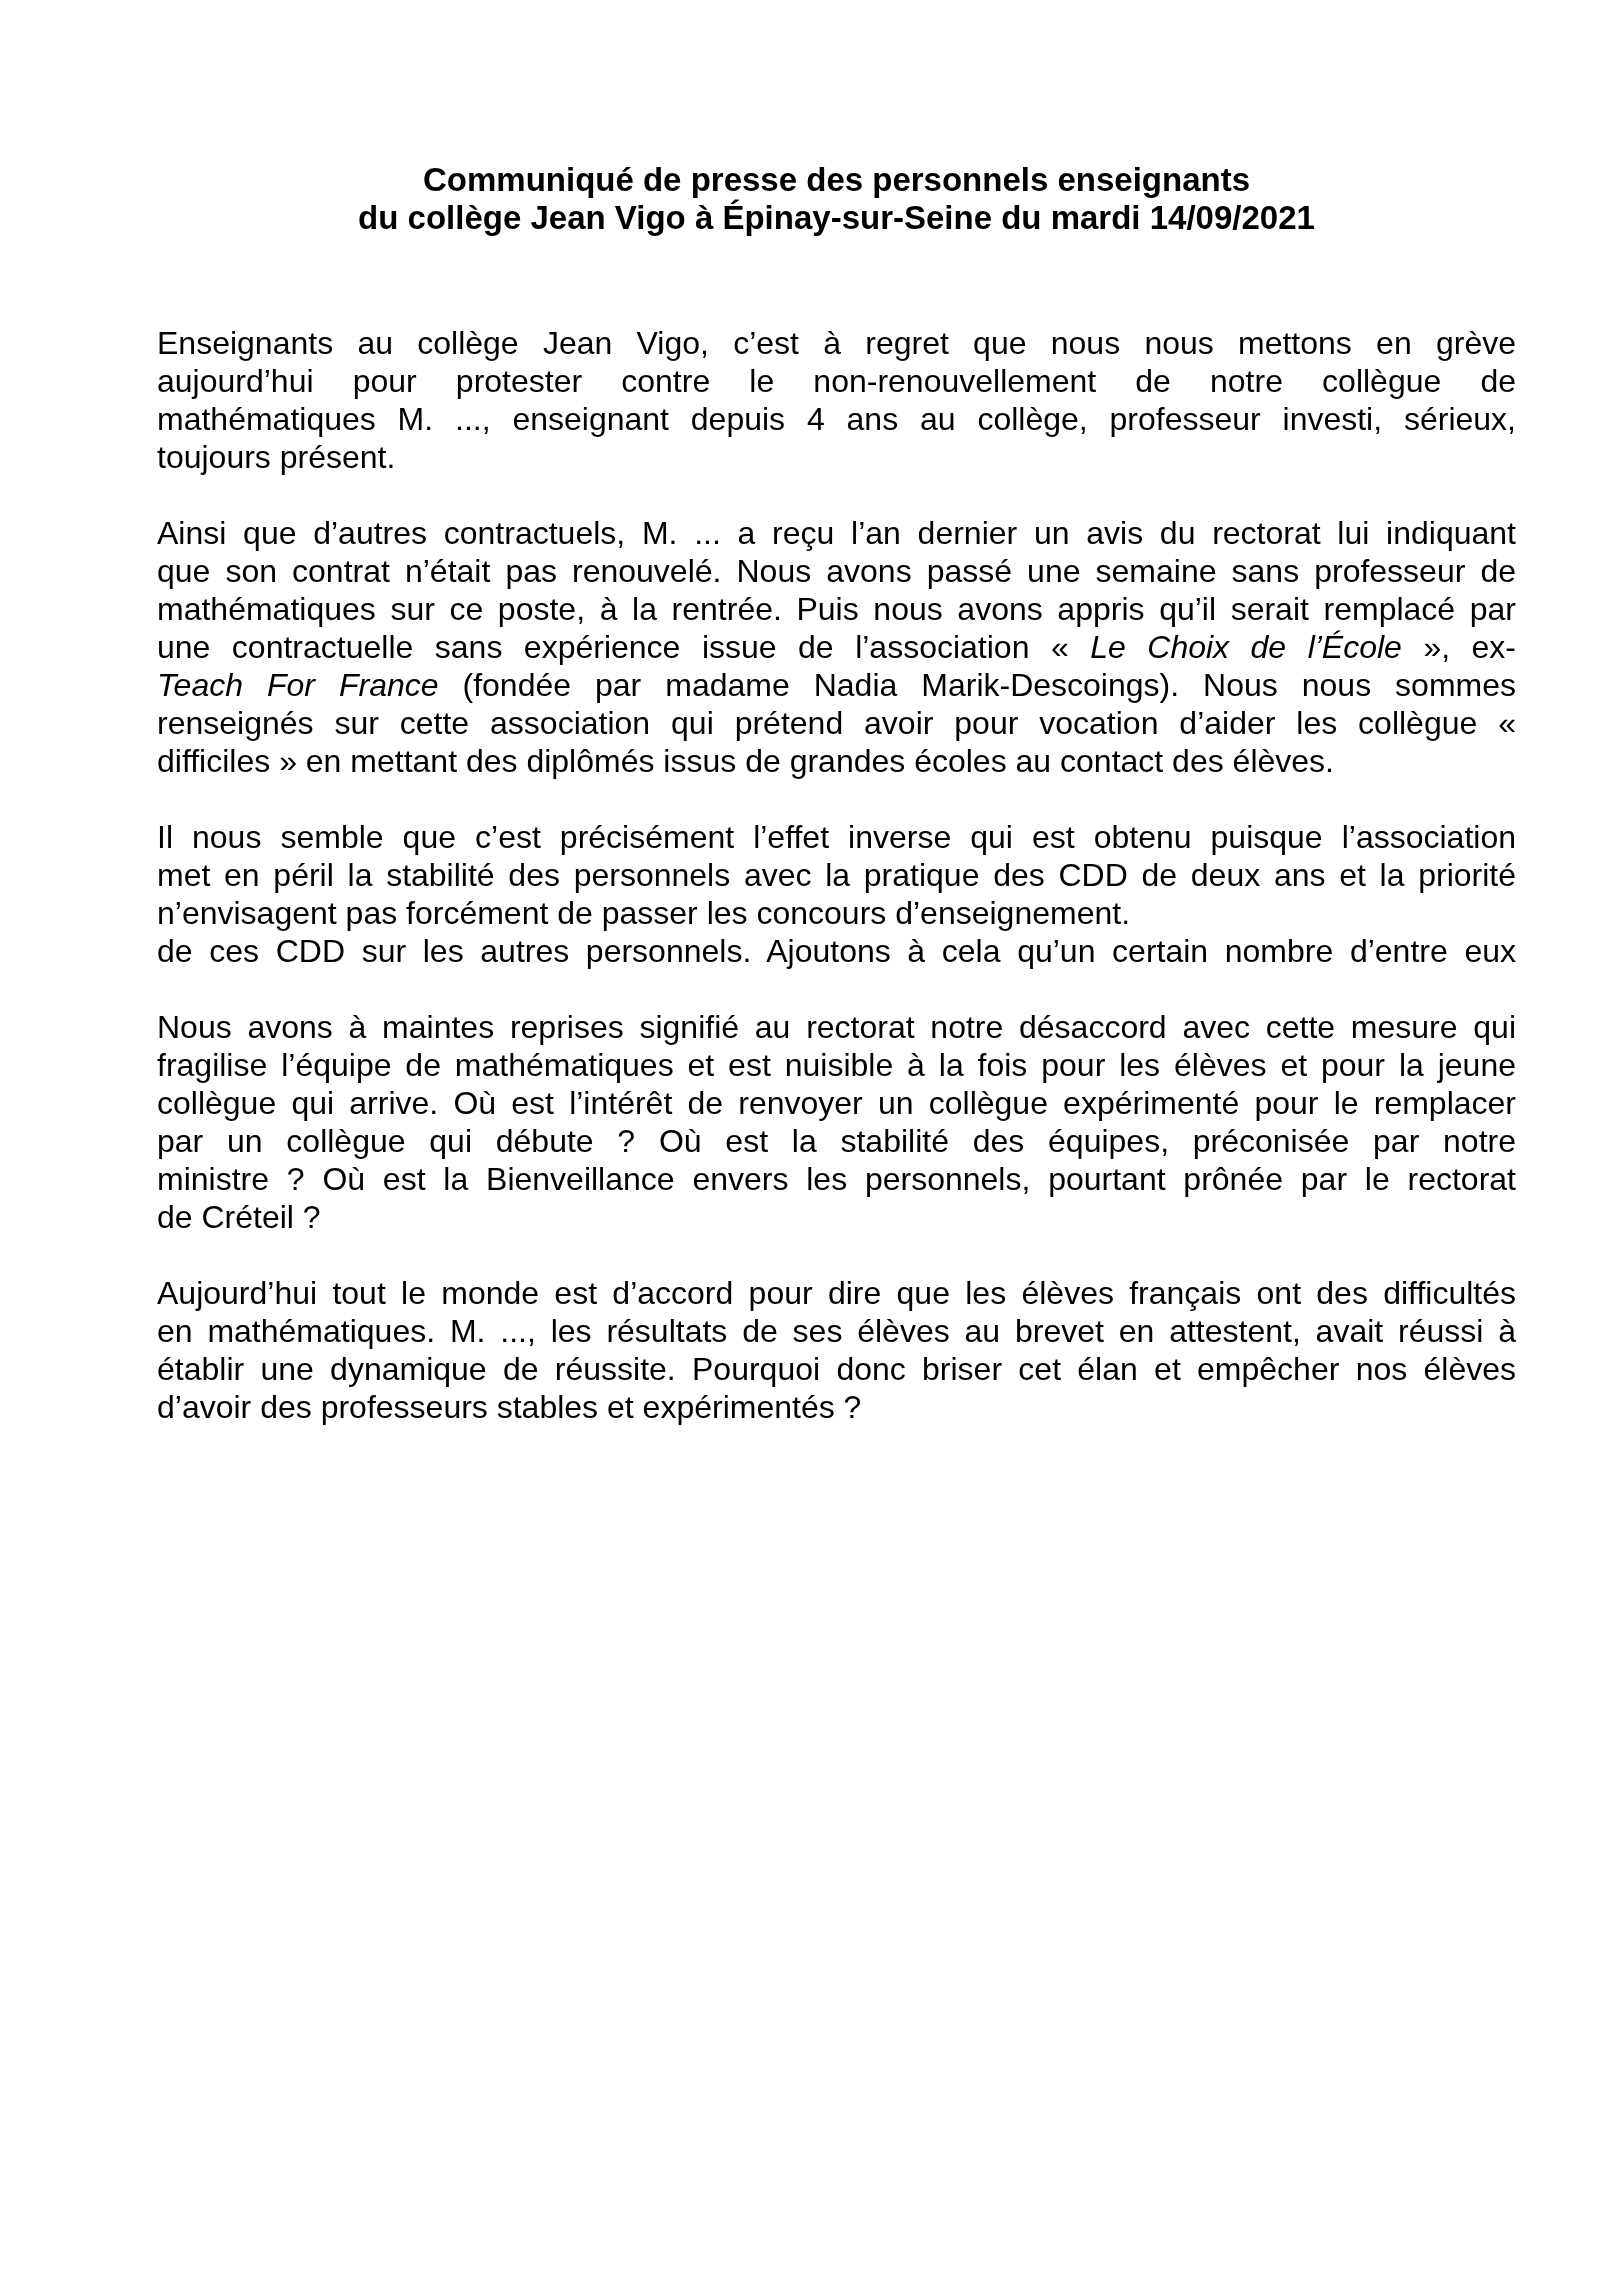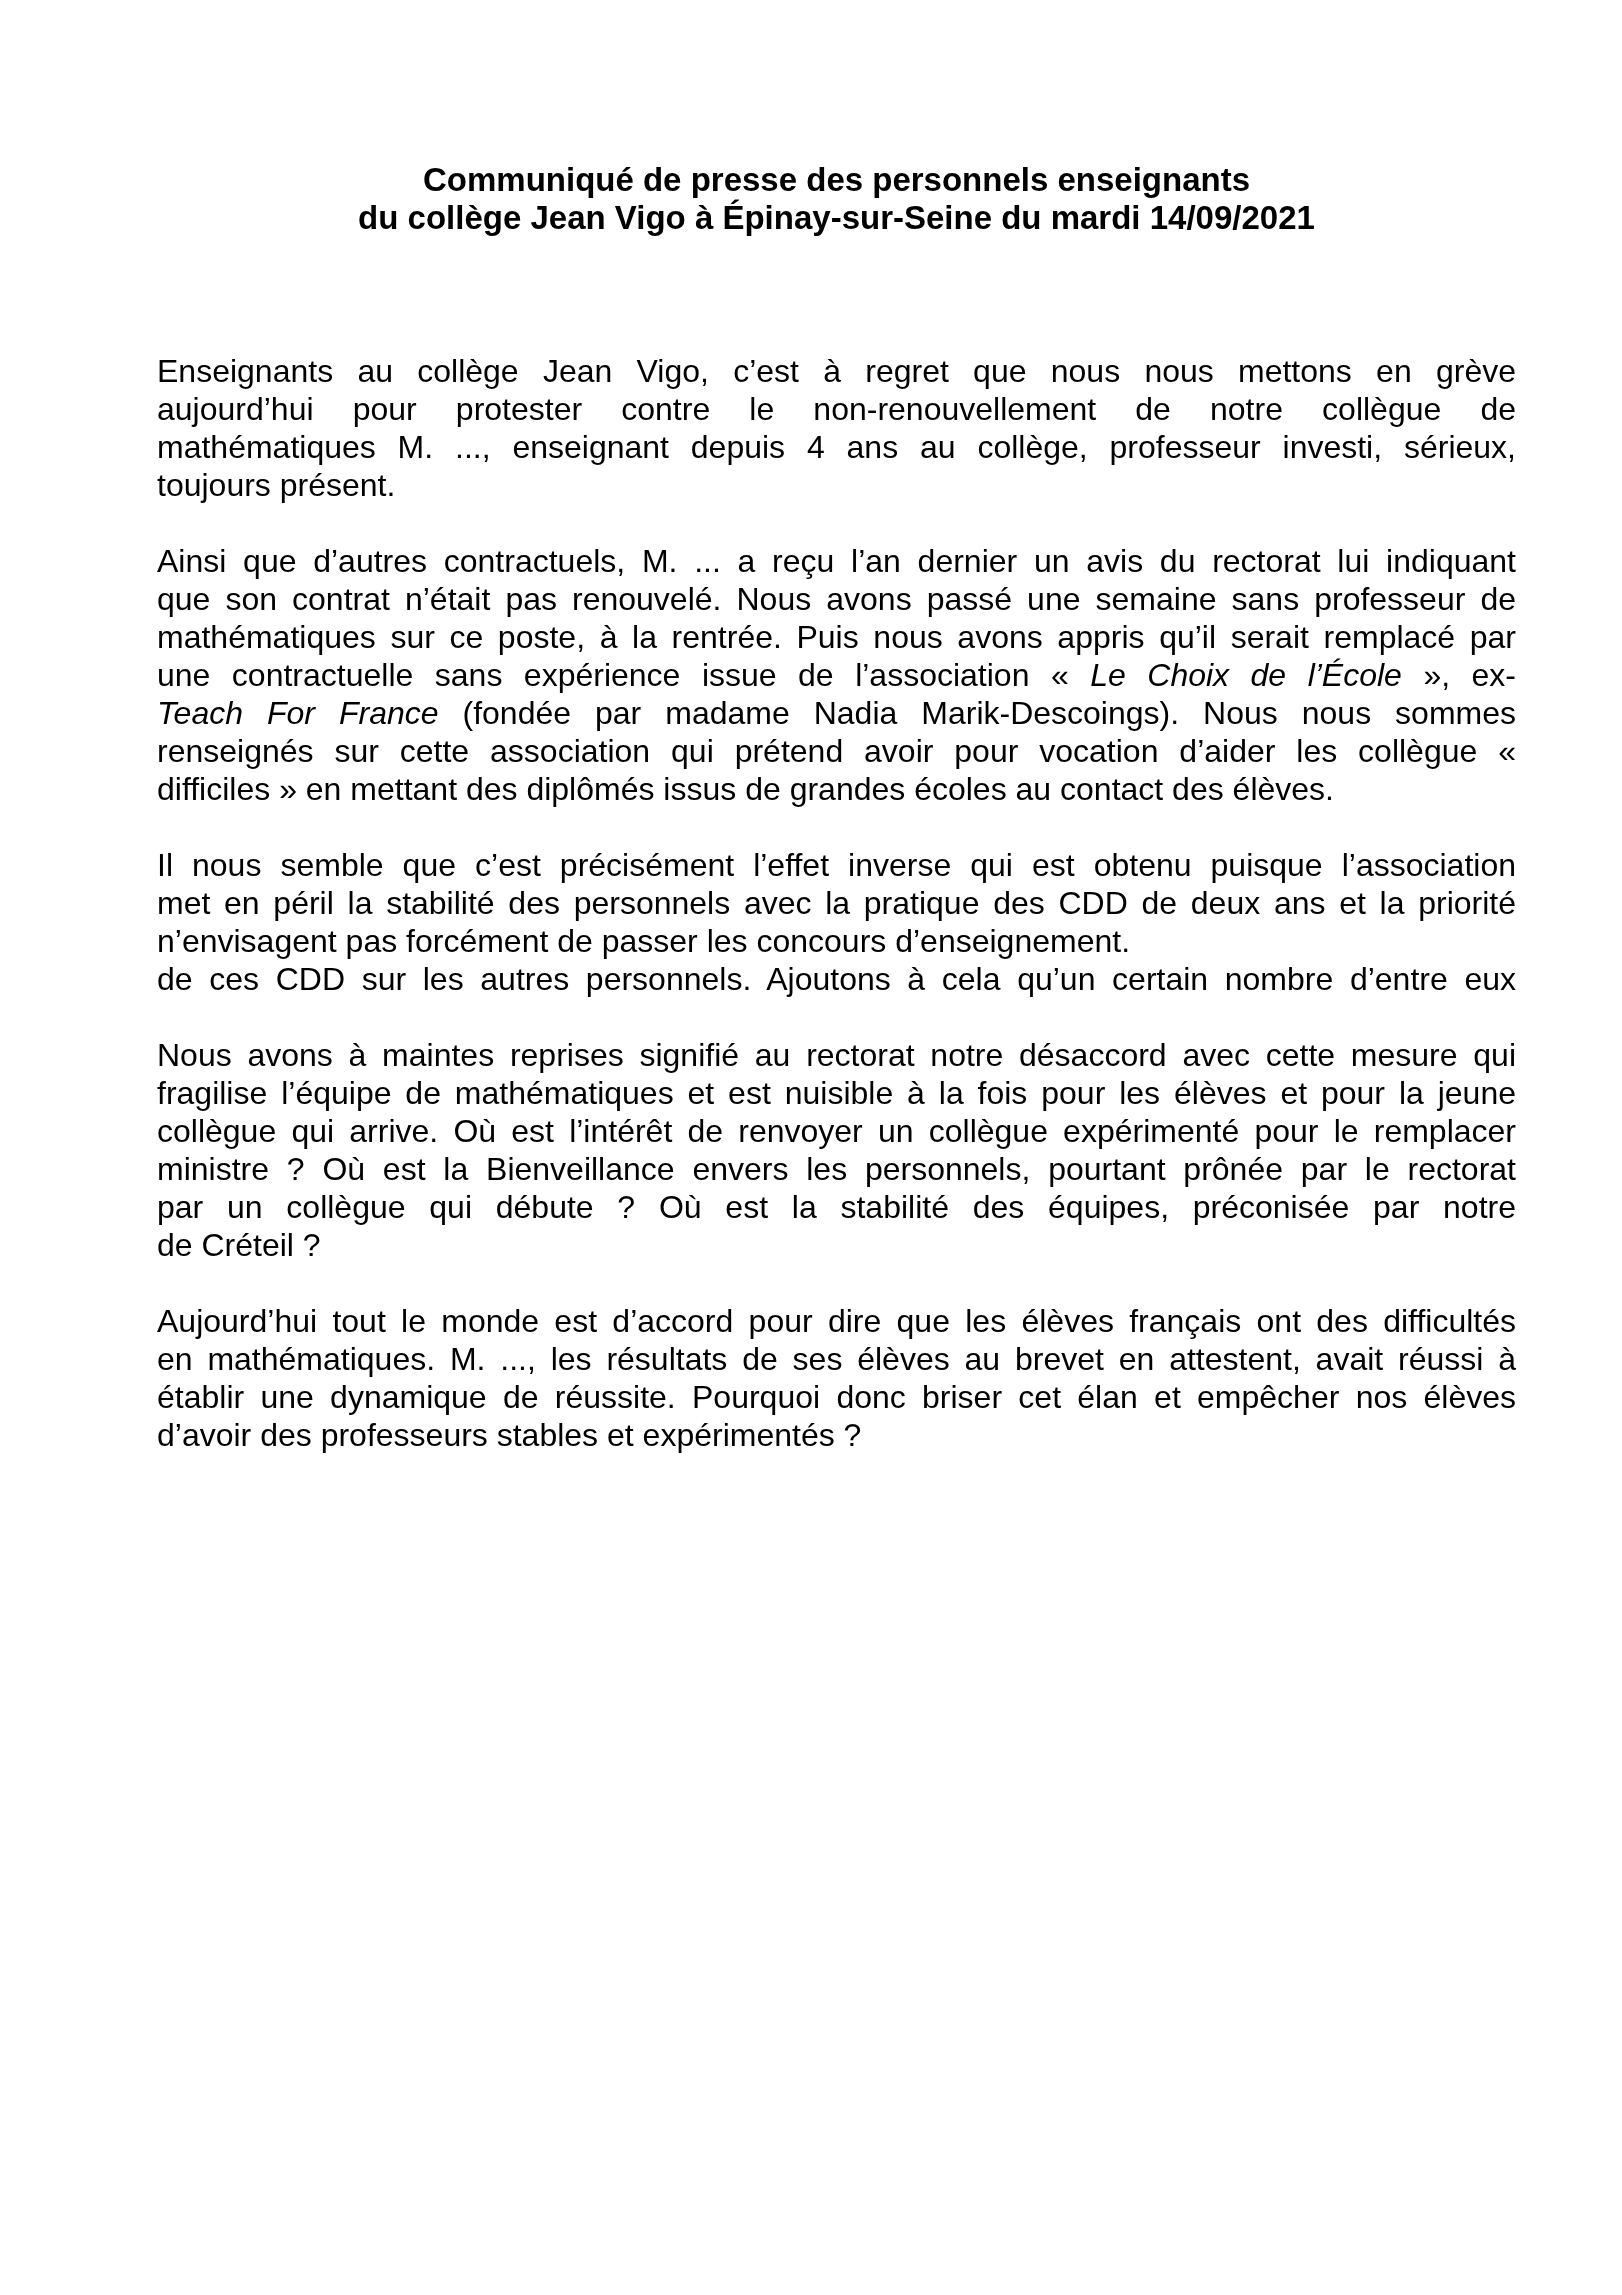--- a/index.html
+++ b/index.html
@@ -18,21 +18,21 @@
     color: #000000;
     overflow: hidden;
   }
   .doc-title {
     font-weight: bold;
     font-size: 33px;
     line-height: 38px;
     text-align: center;
   }
   .doc-body {
-    margin-top: 115px;
+    margin-top: 87px;
     font-size: 32px;
     line-height: 38px;
   }
   .para {
     margin: 0 0 38px 0;
   }
   .line {
     text-align: justify;
     text-align-last: justify;
   }
@@ -71,22 +71,22 @@
       <div class="para">
         <div class="line"><span>Il nous semble que c’est précisément l’effet inverse qui est obtenu puisque l’association</span></div>
         <div class="line"><span>met en péril la stabilité des personnels avec la pratique des CDD de deux ans et la priorité</span></div>
         <div class="line last"><span>n’envisagent pas forcément de passer les concours d’enseignement.</span></div>
         <div class="line"><span>de ces CDD sur les autres personnels. Ajoutons à cela qu’un certain nombre d’entre eux</span></div>
       </div>
       <div class="para">
         <div class="line"><span>Nous avons à maintes reprises signifié au rectorat notre désaccord avec cette mesure qui</span></div>
         <div class="line"><span>fragilise l’équipe de mathématiques et est nuisible à la fois pour les élèves et pour la jeune</span></div>
         <div class="line"><span>collègue qui arrive. Où est l’intérêt de renvoyer un collègue expérimenté pour le remplacer</span></div>
+        <div class="line"><span>par un collègue qui débute ? Où est la stabilité des équipes, préconisée par notre</span></div>
         <div class="line"><span>ministre ? Où est la Bienveillance envers les personnels, pourtant prônée par le rectorat</span></div>
-        <div class="line"><span>par un collègue qui débute ? Où est la stabilité des équipes, préconisée par notre</span></div>
         <div class="line last"><span>de Créteil ?</span></div>
       </div>
       <div class="para">
         <div class="line"><span>Aujourd’hui tout le monde est d’accord pour dire que les élèves français ont des difficultés</span></div>
         <div class="line"><span>en mathématiques. M. ..., les résultats de ses élèves au brevet en attestent, avait réussi à</span></div>
         <div class="line"><span>établir une dynamique de réussite. Pourquoi donc briser cet élan et empêcher nos élèves</span></div>
         <div class="line last"><span>d’avoir des professeurs stables et expérimentés ?</span></div>
       </div>
     </div>
 </div>

